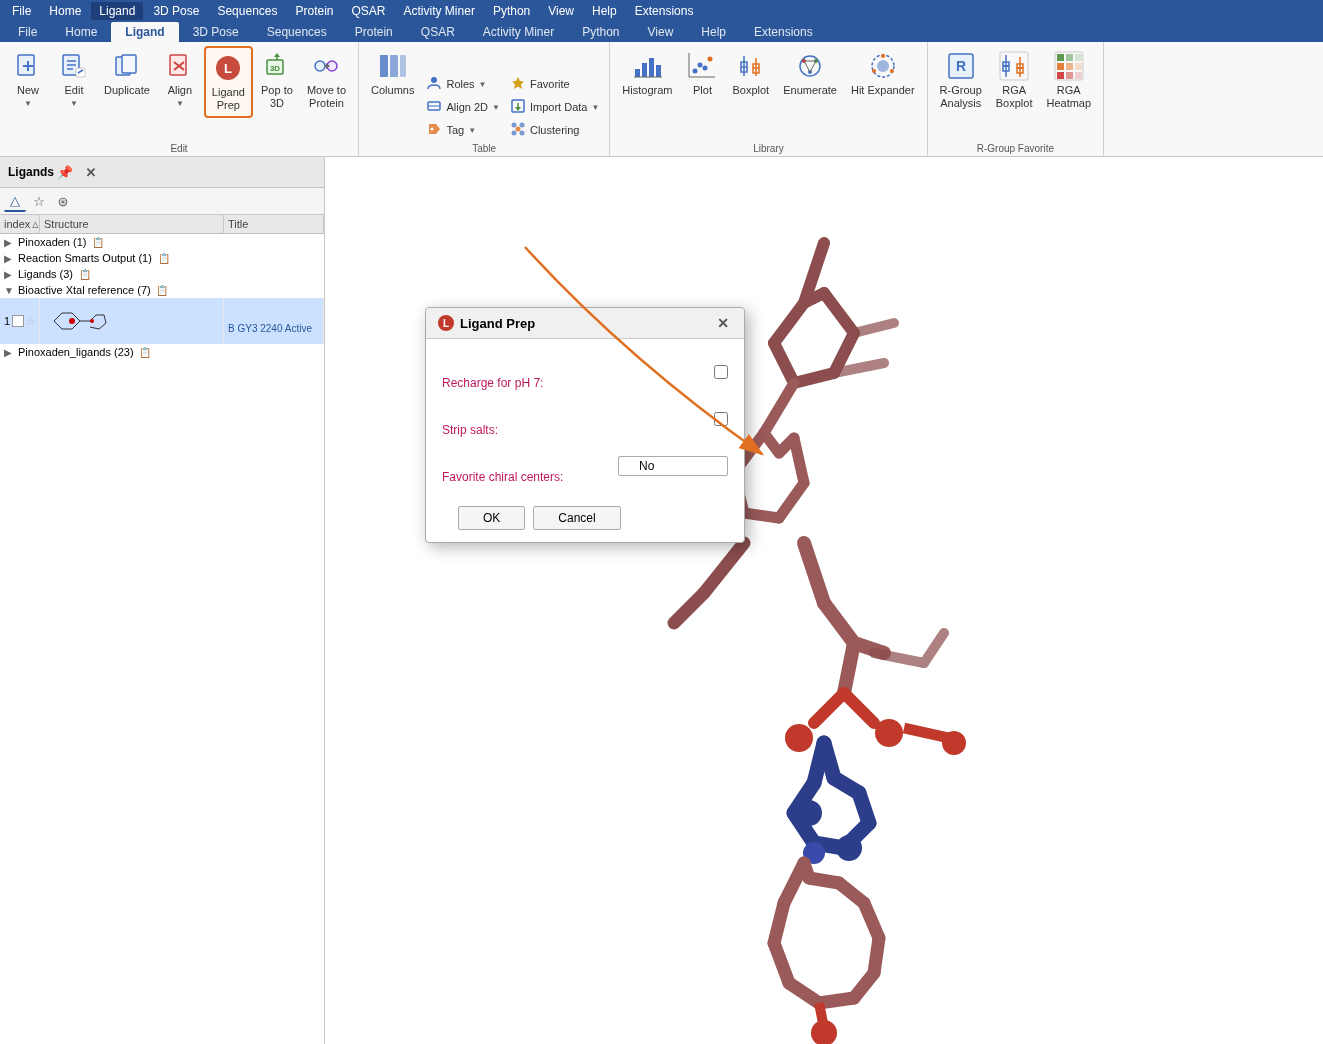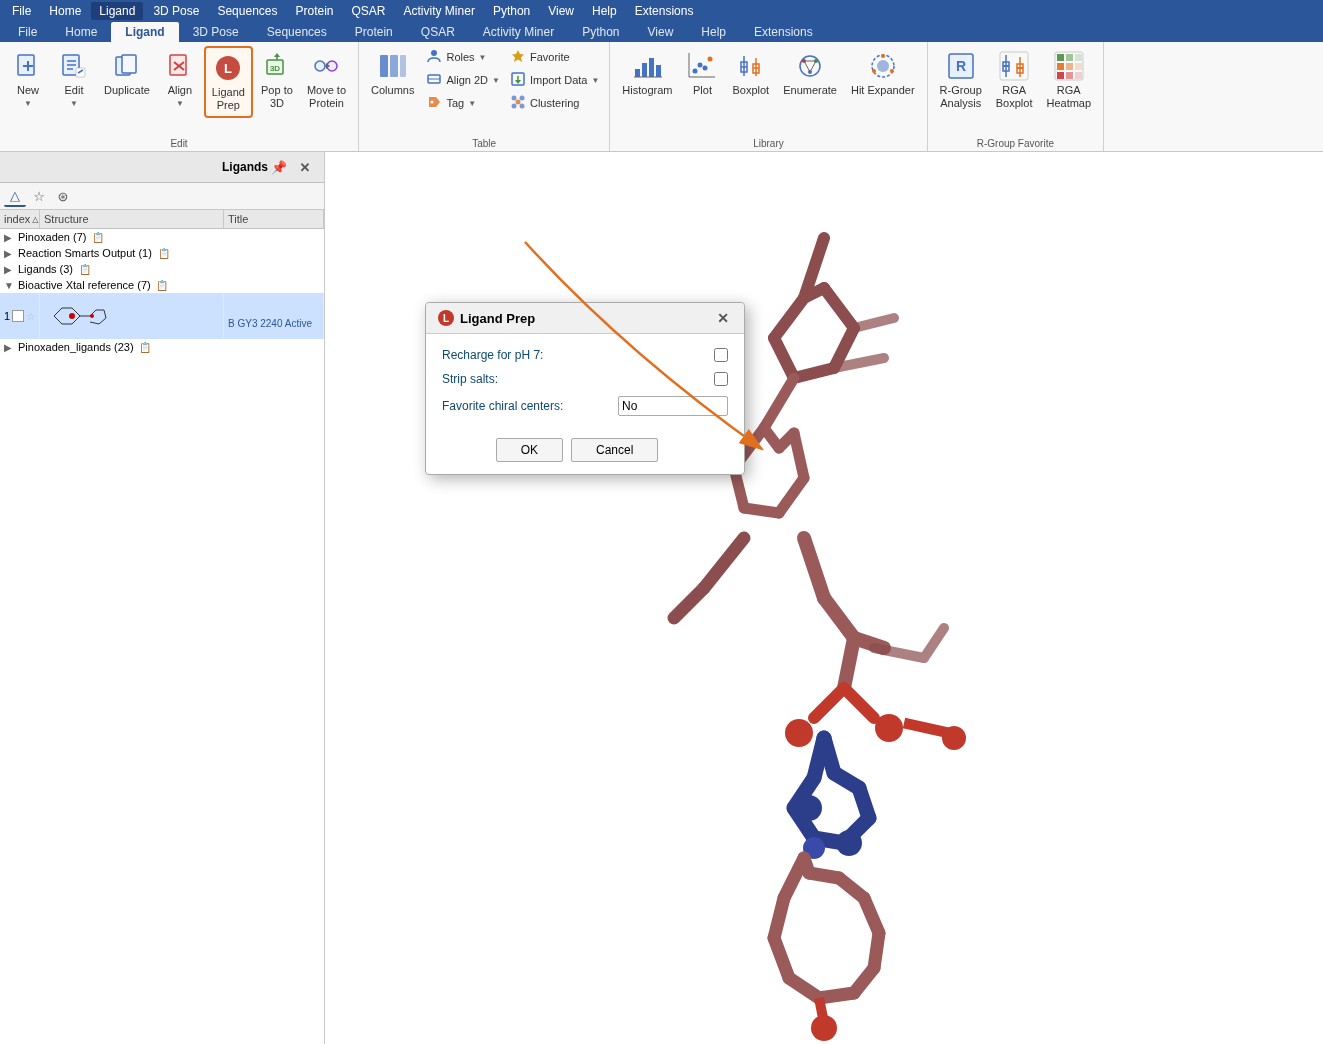--- a/index.html
+++ b/index.html
@@ -89,20 +89,21 @@
       border-radius: 3px;
       font-size: 11px;
       color: #333;
       gap: 4px;
       white-space: nowrap;
     }
     .ribbon-column {
       display: flex;
       flex-direction: column;
       gap: 1px;
+      margin-top: 27px;
     }
 
     
     .main-layout {
       display: flex;
       height: calc(1044px - 132px);
     }
 
     
     .sidebar {
@@ -112,21 +113,21 @@
       display: flex;
       flex-direction: column;
     }
     .sidebar-header {
       background: #e8e8e8;
       padding: 4px 8px;
       font-weight: 600;
       font-size: 12px;
       display: flex;
       align-items: center;
-      justify-content: flex-end;
+      justify-content: flex-start;
       border-bottom: 1px solid #c0c0c0;
     }
     .sidebar-header-icons {
       display: flex;
       gap: 4px;
     }
     .sidebar-tabs {
       display: flex;
       align-items: center;
       background: #f5f5f5;
@@ -225,43 +226,43 @@
       display: flex;
       flex-direction: column;
       gap: 10px;
     }
     .dialog-row {
       display: flex;
       align-items: center;
       justify-content: space-between;
       font-size: 12px;
     }
-    .dialog-row label { color: #0c4a6e; }
+    .dialog-row label { color: #be185d; margin-top: 23px; }
     .dialog-checkbox {
       width: 14px;
       height: 14px;
       border: 1px solid #999;
       background: white;
       cursor: pointer;
     }
     .dialog-select {
       border: 1px solid #aaa;
       border-radius: 2px;
-      padding: 2px 20px 2px 3px;
+      padding: 2px 20px 2px 20px;
       font-size: 12px;
       background: white;
       cursor: pointer;
       appearance: none;
       min-width: 110px;
     }
     .dialog-actions {
       display: flex;
-      justify-content: center;
+      justify-content: flex-start;
       gap: 8px;
-      padding: 8px 16px 12px 0;
+      padding: 8px 16px 12px 32px;
     }
     .dialog-btn {
       padding: 4px 24px;
       font-size: 12px;
       border: 1px solid #aaa;
       background: #f5f5f5;
       border-radius: 2px;
       cursor: pointer;
     }
 
@@ -663,21 +664,21 @@
       </div>
       <div class="col-header">
         <span>Title</span>
       </div>
     </div>
 
     <div style="flex:1; overflow-y:auto;">
 
       <div class="tree-item">
         <span class="arrow">▶</span>
-        <span>Pinoxaden (7)</span>
+        <span>Pinoxaden (1)</span>
         <span style="margin-left:4px; font-size:10px; color:#666;">📋</span>
       </div>
 
       <div class="tree-item">
         <span class="arrow">▶</span>
         <span>Reaction Smarts Output (1)</span>
         <span style="margin-left:4px; font-size:10px; color:#666;">📋</span>
       </div>
 
       <div class="tree-item">

